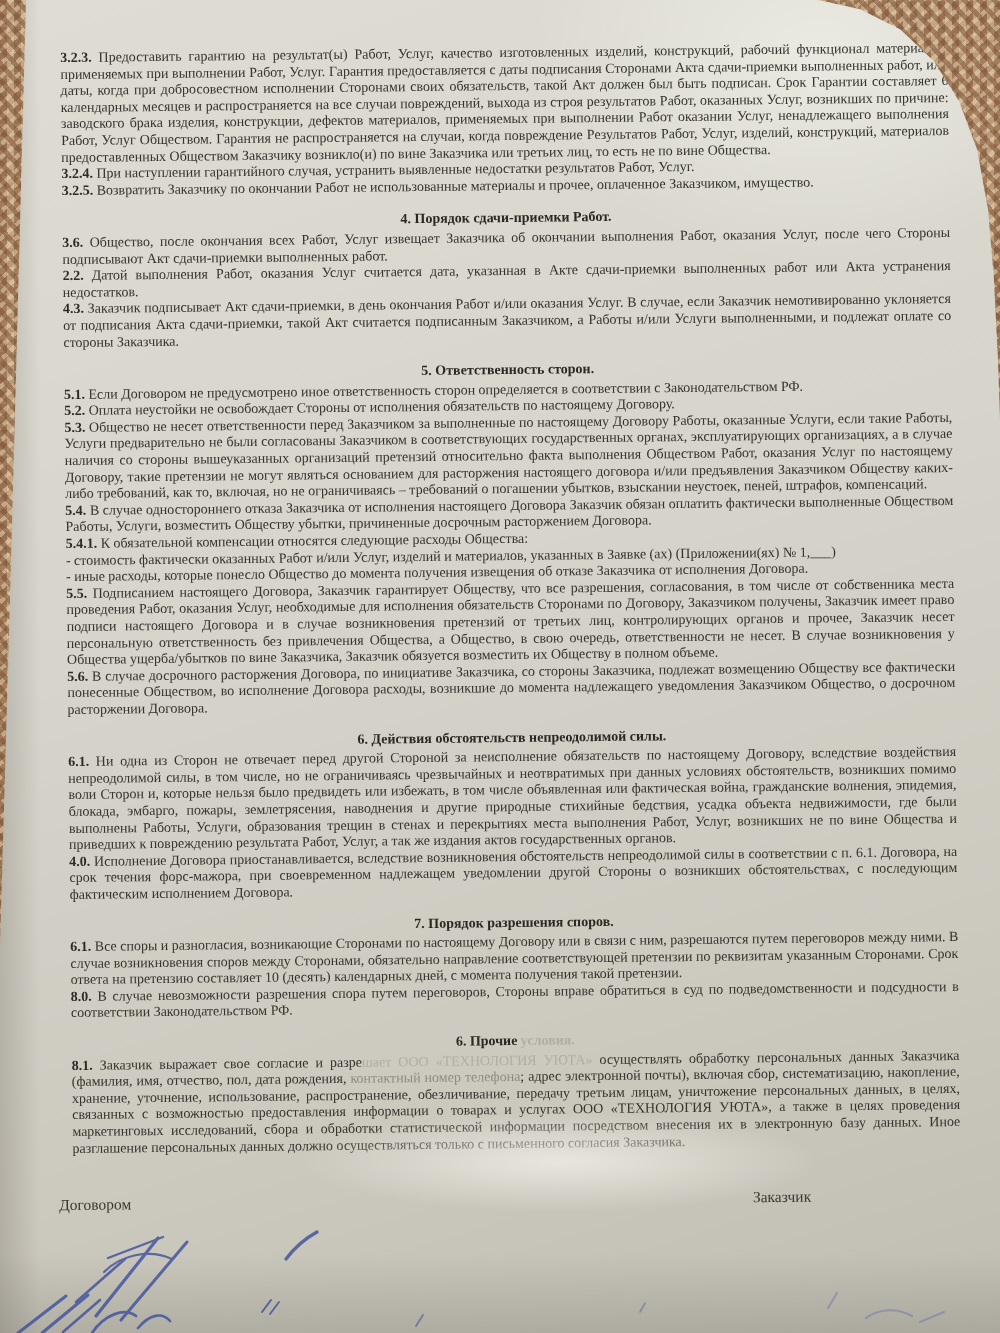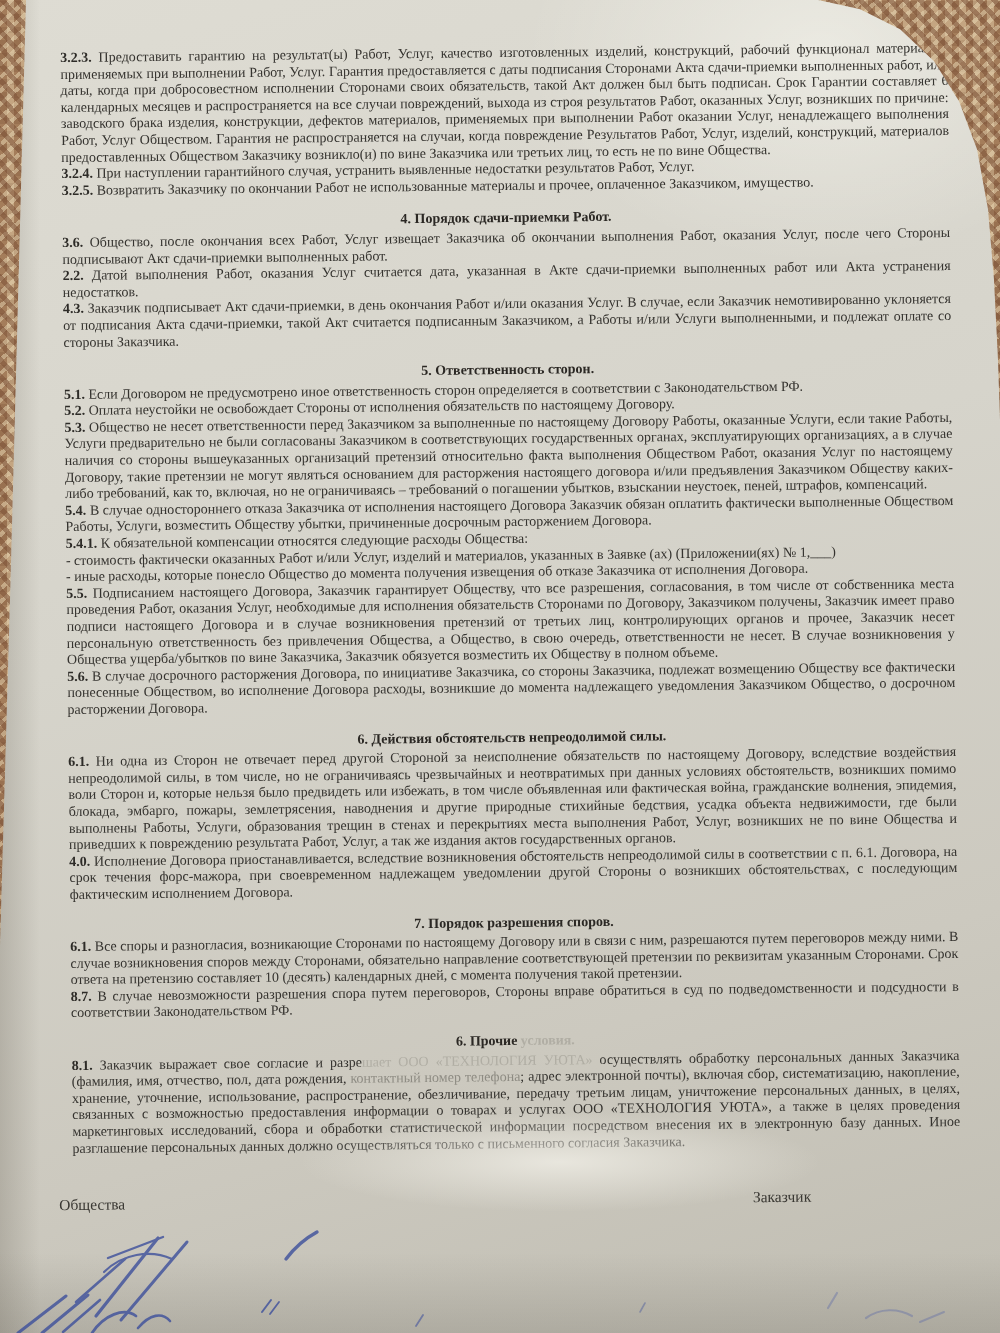--- a/index.html
+++ b/index.html
@@ -82,25 +82,25 @@
       <p><b>5.4.1. </b>К обязательной компенсации относятся следующие расходы Общества:</p>
       <p>- стоимость фактически оказанных Работ и/или Услуг, изделий и материалов, указанных в Заявке (ах) (Приложении(ях) № 1,___)</p>
       <p>- иные расходы, которые понесло Общество до момента получения извещения об отказе Заказчика от исполнения Договора.</p>
       <p><b>5.5. </b>Подписанием настоящего Договора, Заказчик гарантирует Обществу, что все разрешения, согласования, в том числе от собственника места проведения Работ, оказания Услуг, необходимые для исполнения обязательств Сторонами по Договору, Заказчиком получены, Заказчик имеет право подписи настоящего Договора и в случае возникновения претензий от третьих лиц, контролирующих органов и прочее, Заказчик несет персональную ответственность без привлечения Общества, а Общество, в свою очередь, ответственности не несет. В случае возникновения у Общества ущерба/убытков по вине Заказчика, Заказчик обязуется возместить их Обществу в полном объеме.</p>
       <p><b>5.6. </b>В случае досрочного расторжения Договора, по инициативе Заказчика, со стороны Заказчика, подлежат возмещению Обществу все фактически понесенные Обществом, во исполнение Договора расходы, возникшие до момента надлежащего уведомления Заказчиком Общество, о досрочном расторжении Договора.</p>
       <div class="sec-heading">6. Действия обстоятельств непреодолимой силы.</div>
       <p><b>6.1. </b>Ни одна из Сторон не отвечает перед другой Стороной за неисполнение обязательств по настоящему Договору, вследствие воздействия непреодолимой силы, в том числе, но не ограничиваясь чрезвычайных и неотвратимых при данных условиях обстоятельств, возникших помимо воли Сторон и, которые нельзя было предвидеть или избежать, в том числе объявленная или фактическая война, гражданские волнения, эпидемия, блокада, эмбарго, пожары, землетрясения, наводнения и другие природные стихийные бедствия, усадка объекта недвижимости, где были выполнены Работы, Услуги, образования трещин в стенах и перекрытиях места выполнения Работ, Услуг, возникших не по вине Общества и приведших к повреждению результата Работ, Услуг, а так же издания актов государственных органов.</p>
       <p><b>4.0. </b>Исполнение Договора приостанавливается, вследствие возникновения обстоятельств непреодолимой силы в соответствии с п. 6.1. Договора, на срок течения форс-мажора, при своевременном надлежащем уведомлении другой Стороны о возникших обстоятельствах, с последующим фактическим исполнением Договора.</p>
       <div class="sec-heading">7. Порядок разрешения споров.</div>
       <p><b>6.1. </b>Все споры и разногласия, возникающие Сторонами по настоящему Договору или в связи с ним, разрешаются путем переговоров между ними. В случае возникновения споров между Сторонами, обязательно направление соответствующей претензии по реквизитам указанным Сторонами. Срок ответа на претензию составляет 10 (десять) календарных дней, с момента получения такой претензии.</p>
-      <p><b>8.7. </b>В случае невозможности разрешения спора путем переговоров, Стороны вправе обратиться в суд по подведомственности и подсудности в соответствии Законодательством РФ.</p>
+      <p><b>8.0. </b>В случае невозможности разрешения спора путем переговоров, Стороны вправе обратиться в суд по подведомственности и подсудности в соответствии Законодательством РФ.</p>
       <div class="sec-heading"><span>6. Прочие </span><span class="fade-light">условия.</span></div>
       <p><b>8.1. </b><span>Заказчик выражает свое согласие и разре</span><span class="fade-light">шает ООО «ТЕХНОЛОГИЯ УЮТА»</span><span> осуществлять обработку персональных данных Заказчика (фамилия, имя, отчество, пол, дата рождения, </span><span class="fade-medium">контактный номер телефона</span><span>; адрес электронной почты), включая сбор, систематизацию, накопление, хранение, уточнение, использование, распространение, обезличивание, передачу третьим лицам, уничтожение персональных данных, в целях, связанных с возможностью предоставления информации о товарах и услугах ООО «ТЕХНОЛОГИЯ УЮТА», а также в целях проведения маркетинговых исследований, сбора и обработки статистической информации посредством внесения их в электронную базу данных. Иное разглашение персональных данных должно осуществляться только с письменного согласия Заказчика.</span></p>
       <div class="sig-row">
-        <span>Общества</span>
+        <span>Договором</span>
         <span>Заказчик</span>
       </div>
     </div>
   <div class="glare"></div>
 </div>
 
 <svg class="ink" viewBox="0 0 1000 1333">
   <g stroke="#3d4f9c" fill="none" stroke-linecap="round" opacity="0.8">
     <path d="M96 1316 L158 1238" stroke-width="3.2"></path>
     <path d="M121 1320 L187 1242" stroke-width="3"></path>

